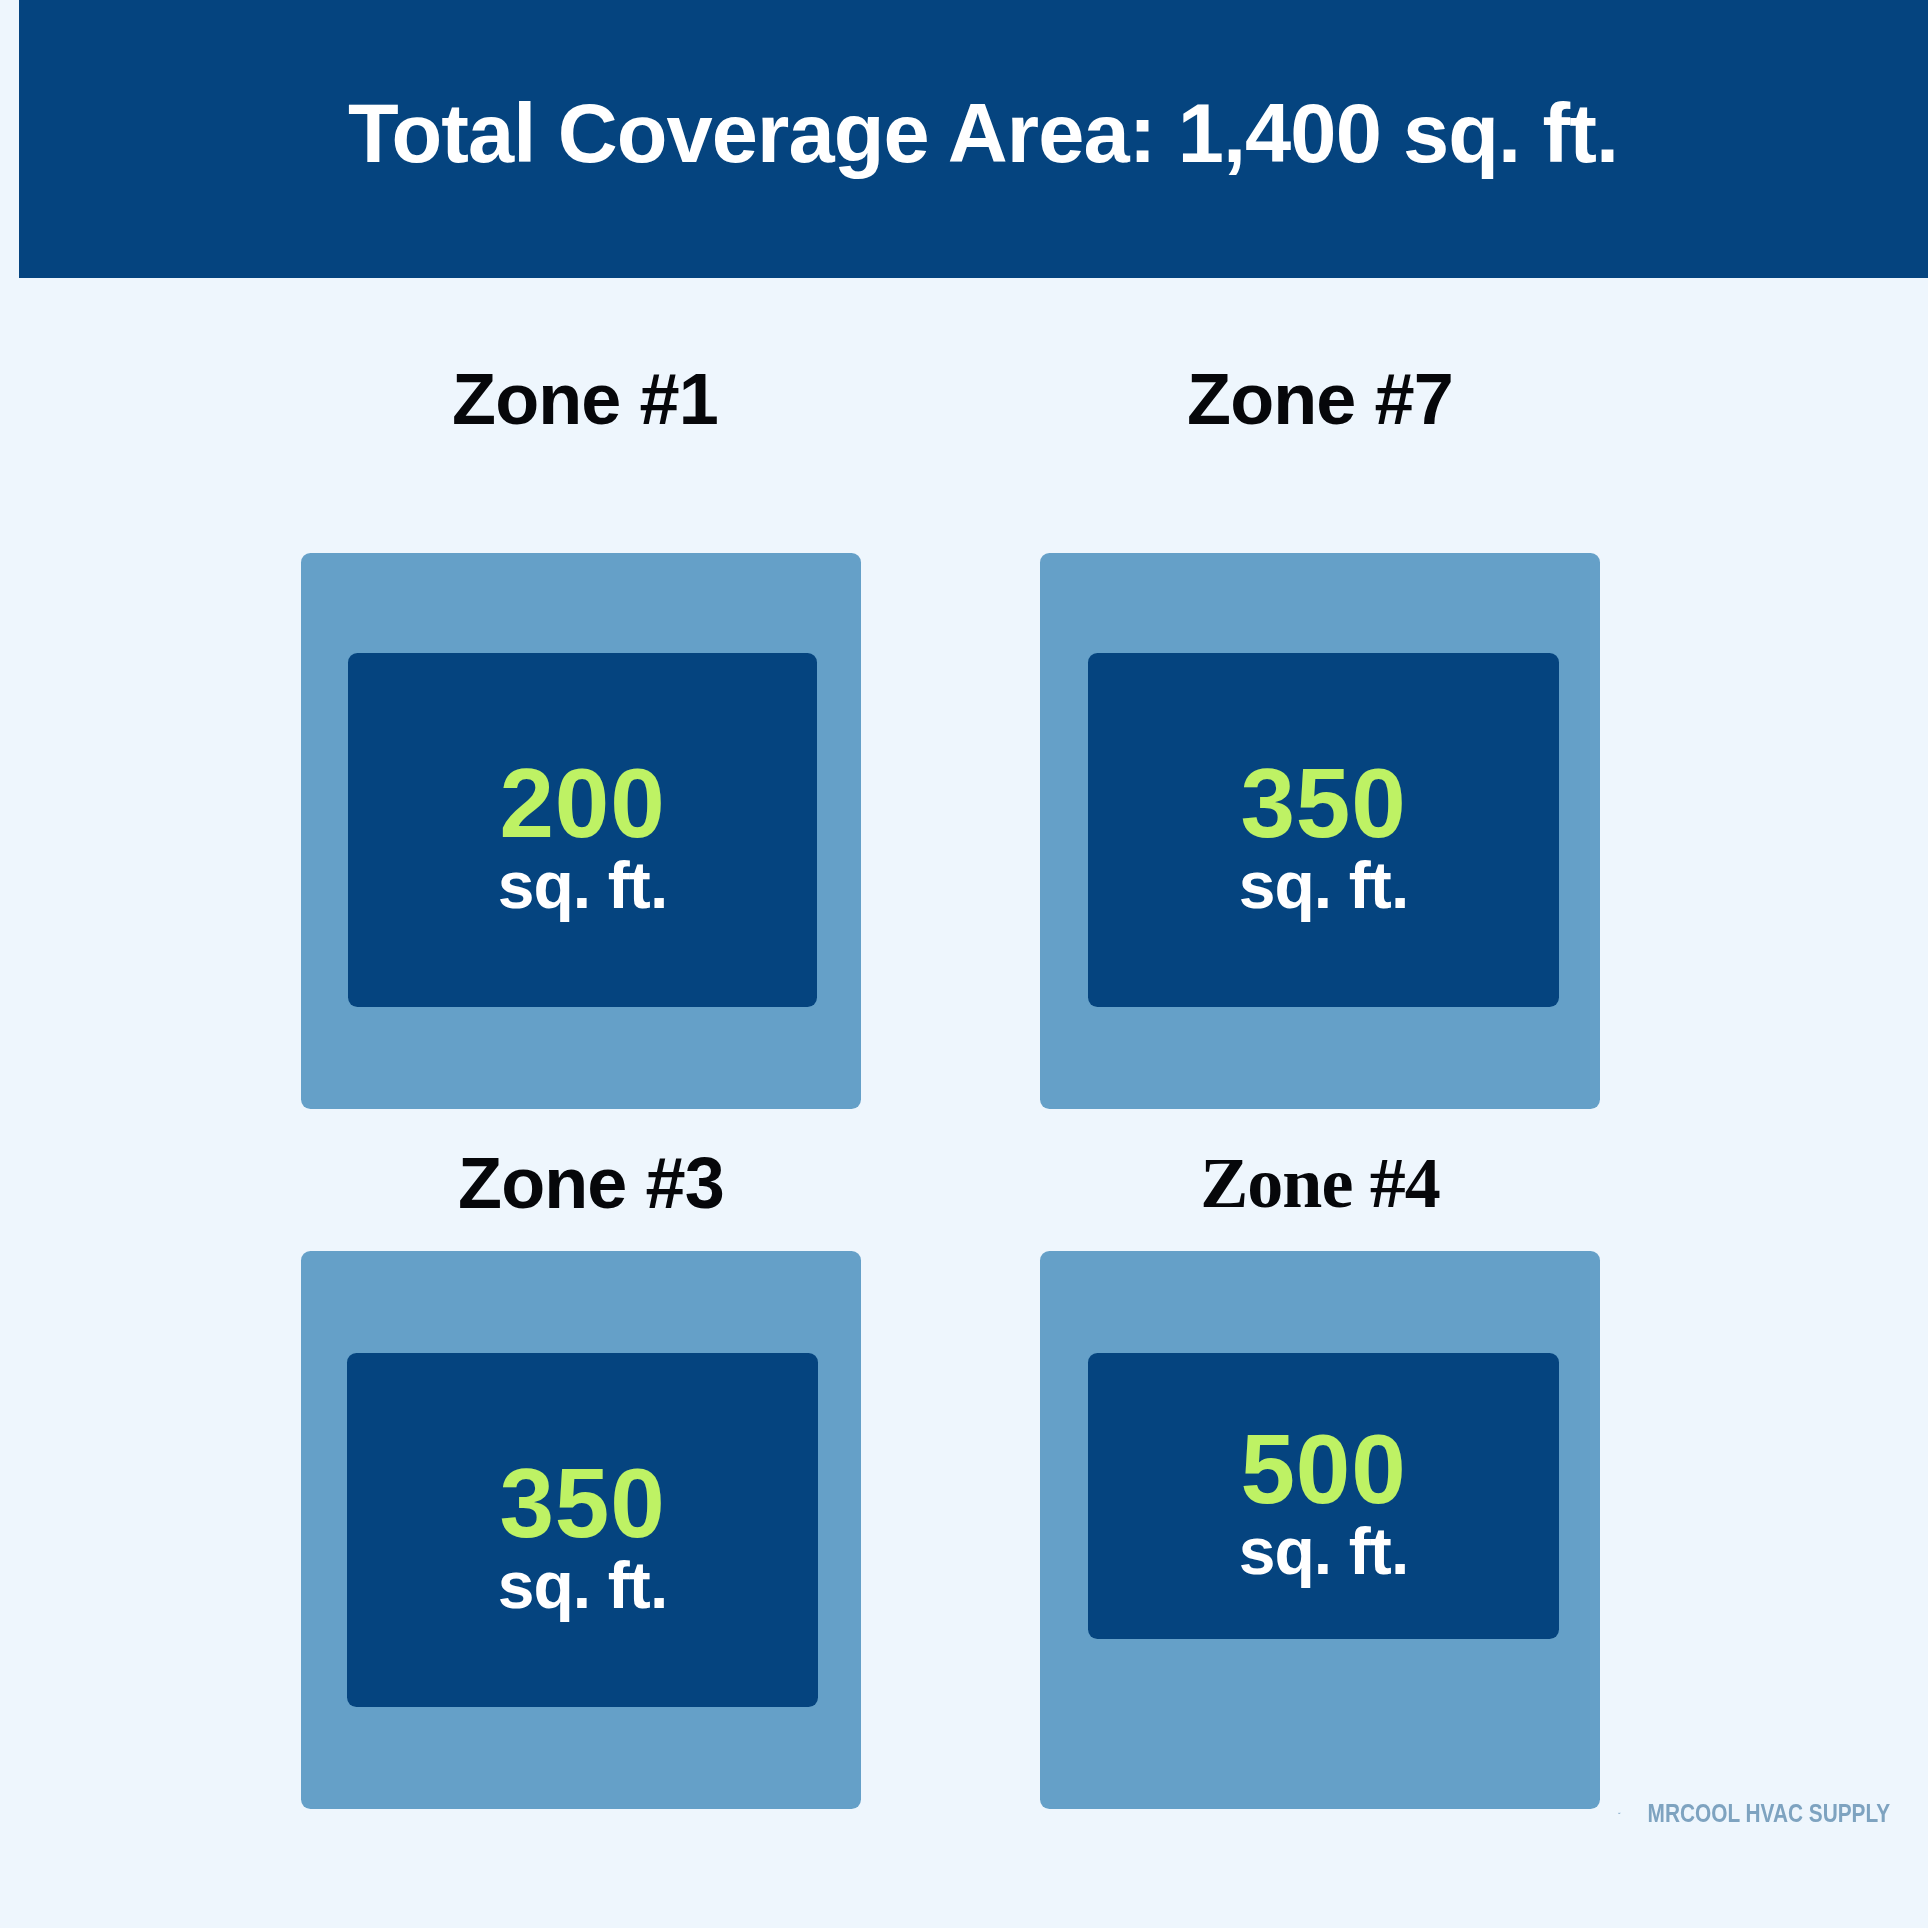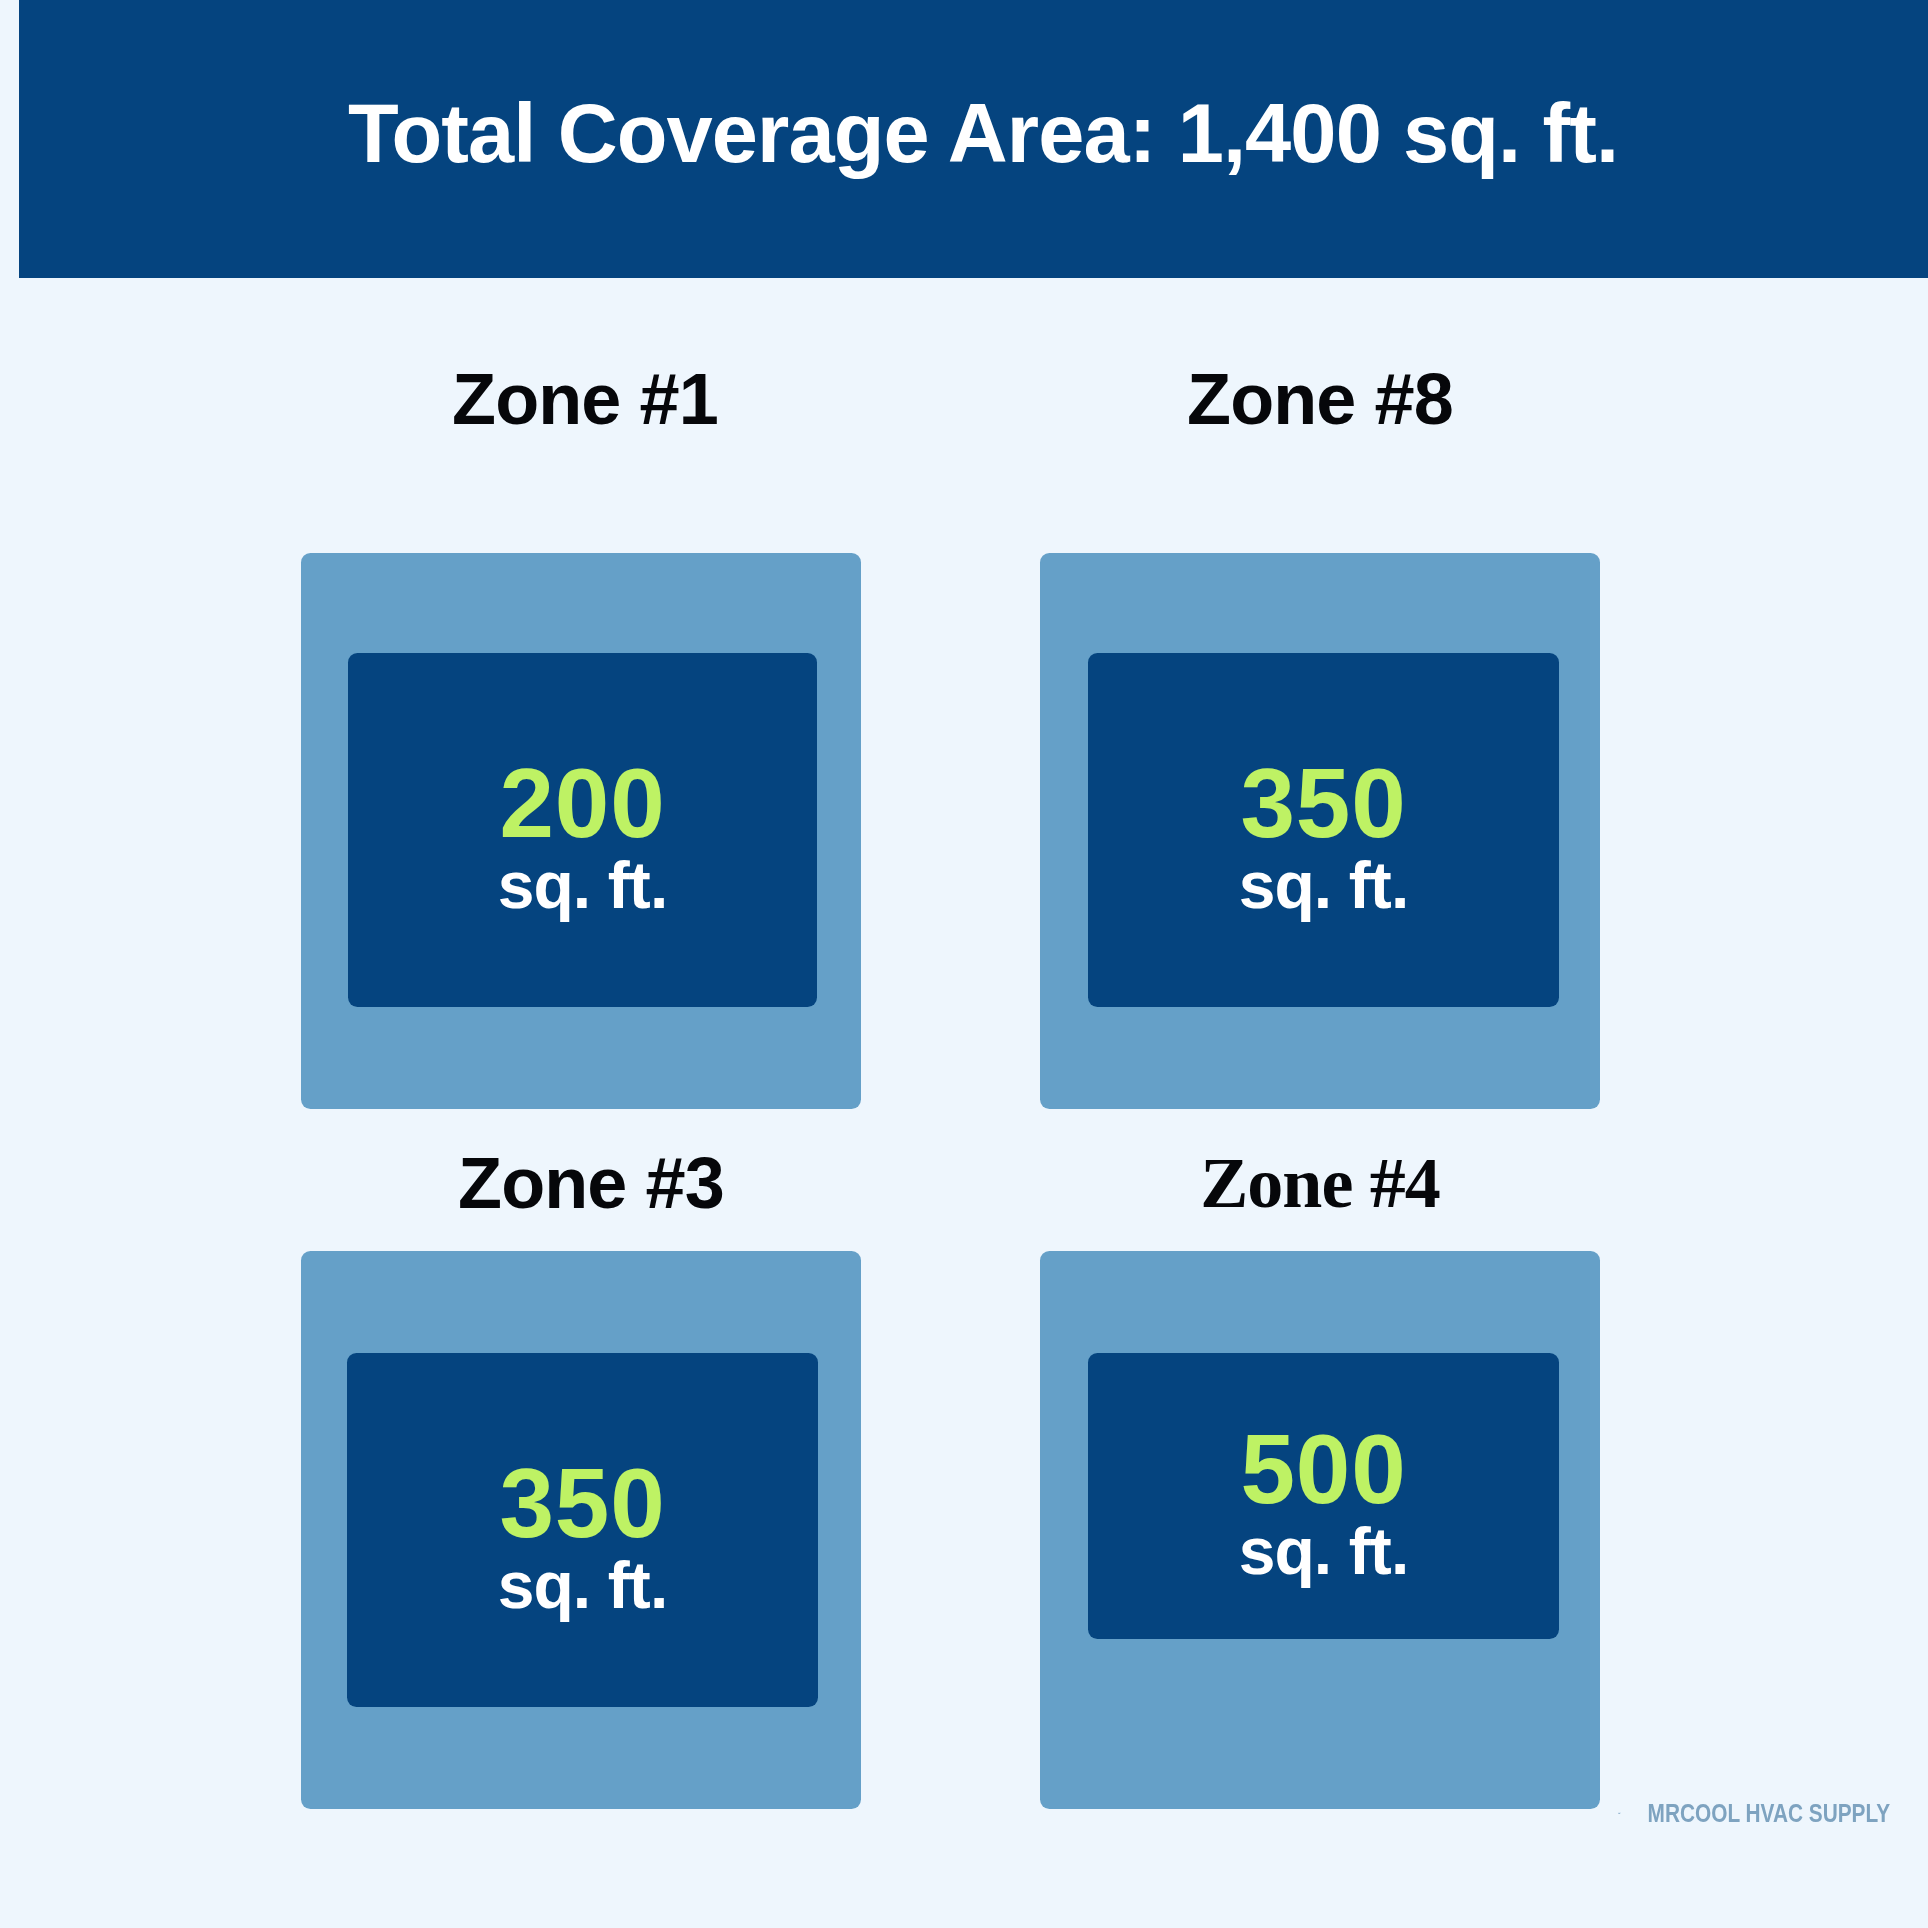--- a/index.html
+++ b/index.html
@@ -122,21 +122,21 @@
   <div class="zone" id="zone-1">
     <div class="zone-label">Zone #1</div>
     <div class="zone-outer"></div>
     <div class="zone-inner">
       <div class="zone-value">200</div>
       <div class="zone-unit">sq. ft.</div>
     </div>
   </div>
 
   <div class="zone" id="zone-2">
-    <div class="zone-label">Zone #8</div>
+    <div class="zone-label">Zone #7</div>
     <div class="zone-outer"></div>
     <div class="zone-inner">
       <div class="zone-value">350</div>
       <div class="zone-unit">sq. ft.</div>
     </div>
   </div>
 
   <div class="zone" id="zone-3">
     <div class="zone-label">Zone #3</div>
     <div class="zone-outer"></div>

